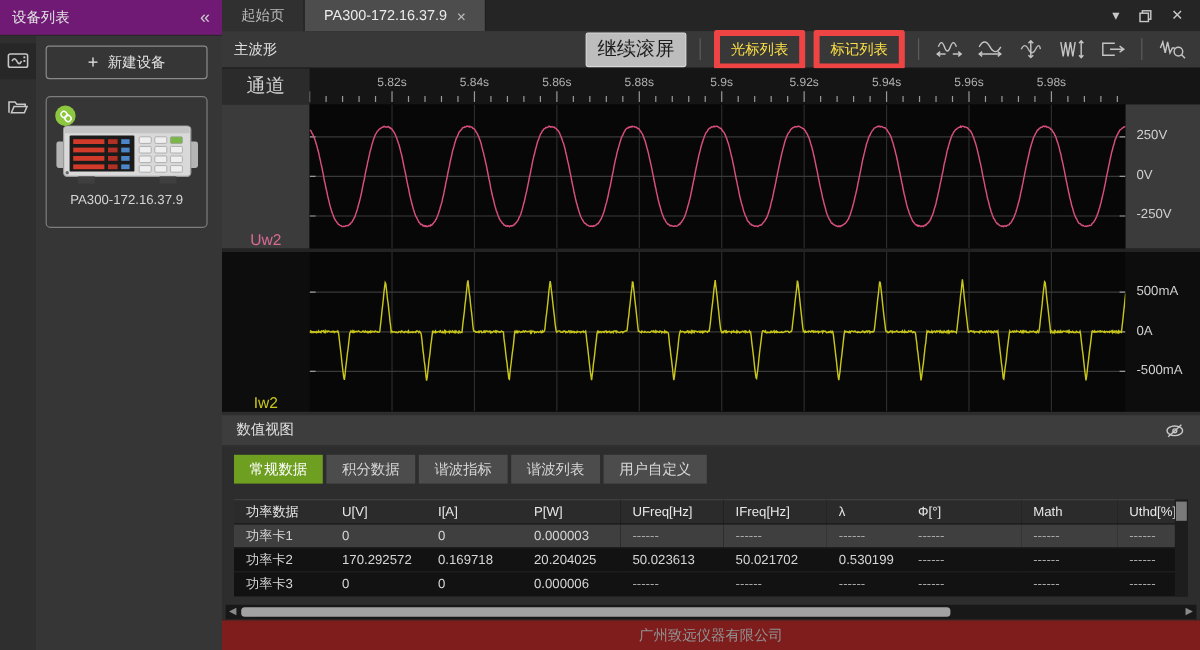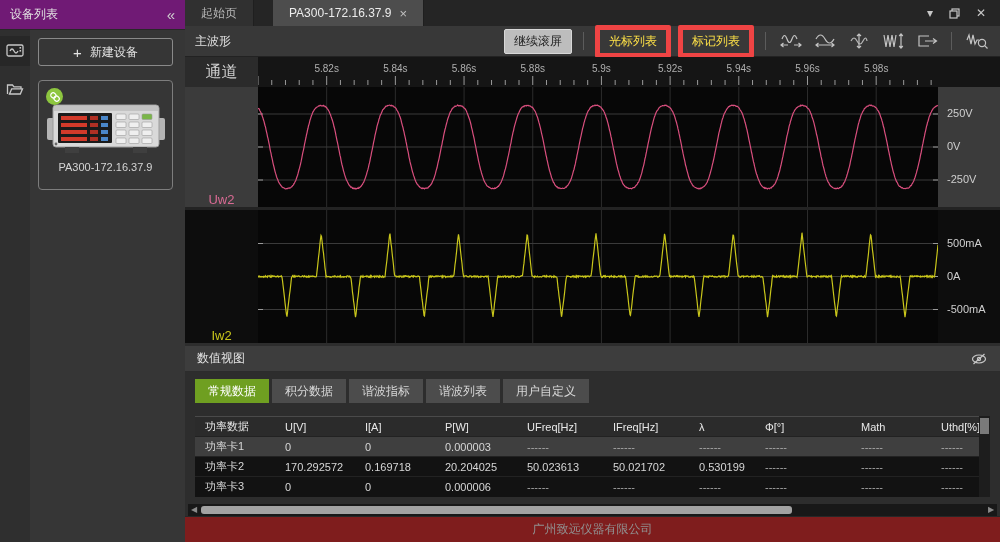--- a/index.html
+++ b/index.html
@@ -19,32 +19,32 @@
 .new-device{width:100%;height:28px;border:1px solid #8a8a8a;border-radius:3px;background:transparent;color:#e3e3e3;font-size:12px;display:flex;align-items:center;justify-content:center;gap:8px;cursor:pointer;}
 .new-device .plus{font-size:15px;line-height:1;}
 .device-card{margin-top:14px;border:1px solid #7d7d7d;border-radius:4px;height:110px;position:relative;display:flex;flex-direction:column;align-items:center;justify-content:center;gap:5px;cursor:pointer;}
 .badge{position:absolute;left:7px;top:7px;width:17px;height:17px;border-radius:50%;background:#8dc63f;display:flex;align-items:center;justify-content:center;}
 .device-name{font-size:11px;color:#d5d5d5;}
 
 
 #main{flex:1;display:flex;flex-direction:column;background:#2d2d2d;}
 
 
-#tabbar{height:26px;background:#252525;display:flex;align-items:stretch;gap:19px;}
+#tabbar{height:26px;background:#252525;display:flex;align-items:stretch;}
 .tab{padding:0 16px;display:flex;align-items:center;gap:8px;font-size:12px;color:#b8b8b8;background:#303030;border-right:1px solid #1f1f1f;cursor:pointer;}
 .tab.active{background:#4d4d4d;color:#ececec;}
 .tab .close{color:#c0c0c0;font-size:13px;cursor:pointer;}
 .winctl{margin-left:auto;display:flex;align-items:center;gap:16px;padding:0 14px;color:#c8c8c8;}
 .winctl span,.winctl svg{cursor:pointer;}
 
 
 #toolbar{height:31px;background:#383838;display:flex;align-items:center;padding:0 10px;border-bottom:1px solid #222;}
 .tb-title{color:#e2e2e2;}
 .tb-right{margin-left:auto;display:flex;align-items:center;gap:7px;}
-.btn-light{background:#bdbdbd;color:#1c1c1c;border:1px solid #d8d8d8;padding:3px 9px;font-size:12px;border-radius:2px;cursor:pointer;}
+.btn-light{background:#bdbdbd;color:#1c1c1c;border:1px solid #d8d8d8;padding:3px 9px;font-size:16px;border-radius:2px;cursor:pointer;}
 .btn-outline{background:transparent;color:#fde047;border:5px solid #ef4444;padding:3px 9px;font-size:12px;border-radius:2px;cursor:pointer;}
 .tb-sep{width:1px;height:18px;background:#5c5c5c;margin:0 4px;}
 .tb-icon{width:27px;height:20px;display:flex;align-items:center;justify-content:center;cursor:pointer;}
 
 
 #wfarea{background:#151515;}
 #wf-header{height:30px;display:flex;background:#151515;}
 .corner{width:73px;background:#2b2b2b;color:#d0d0d0;display:flex;align-items:center;justify-content:center;font-size:16px;}
 #ruler{display:block;width:680px;height:30px;}
 .hdr-pad{flex:1;background:#151515;}

